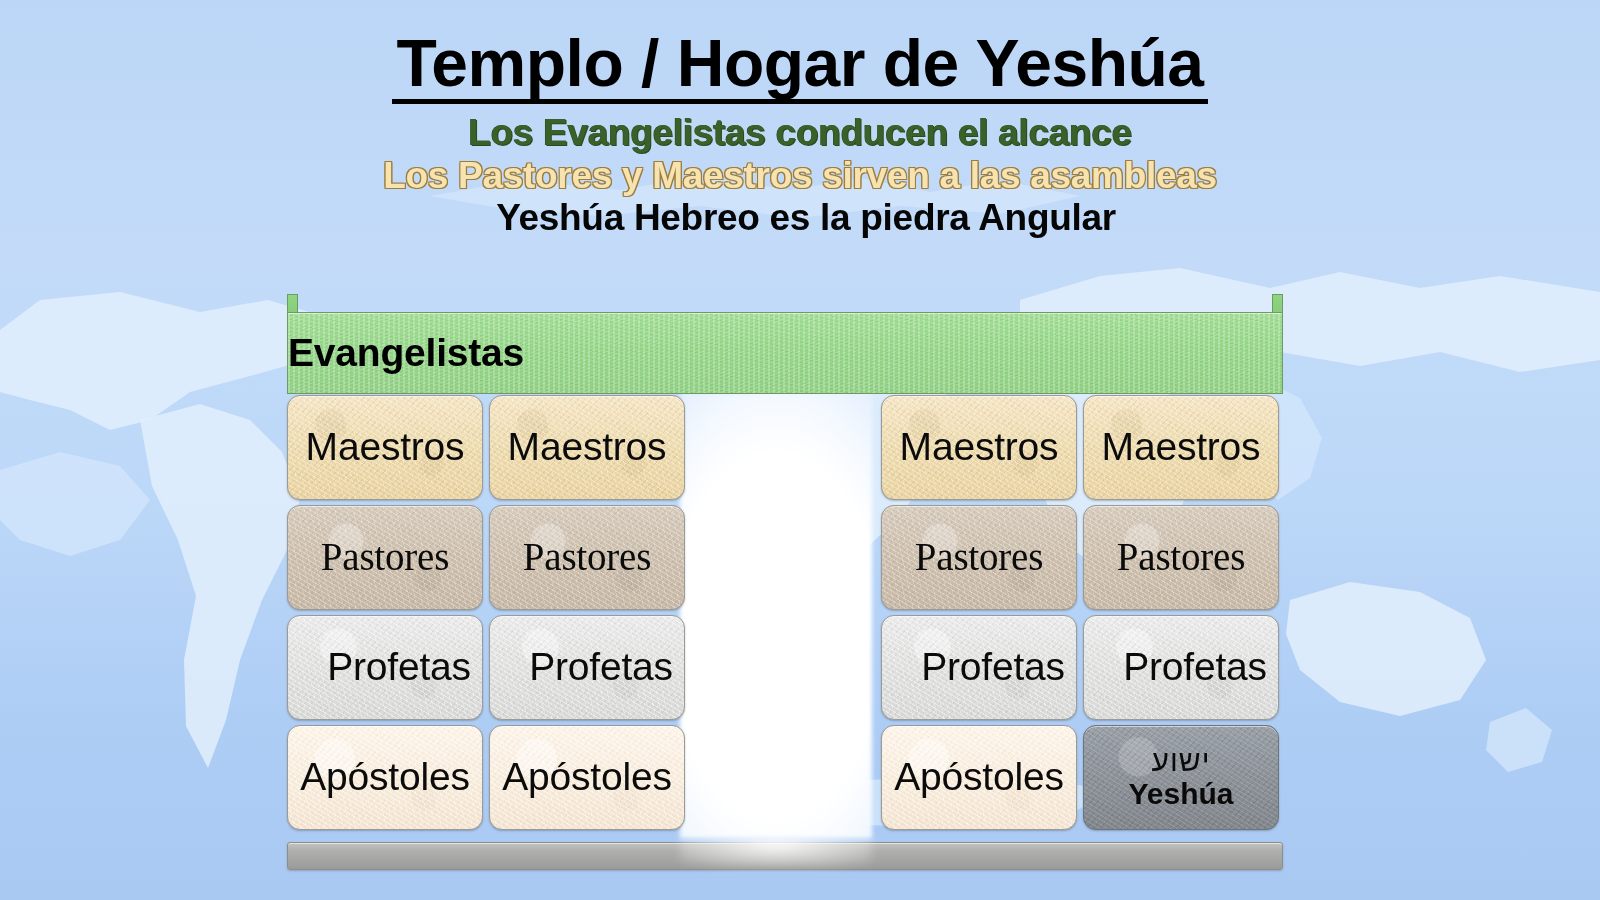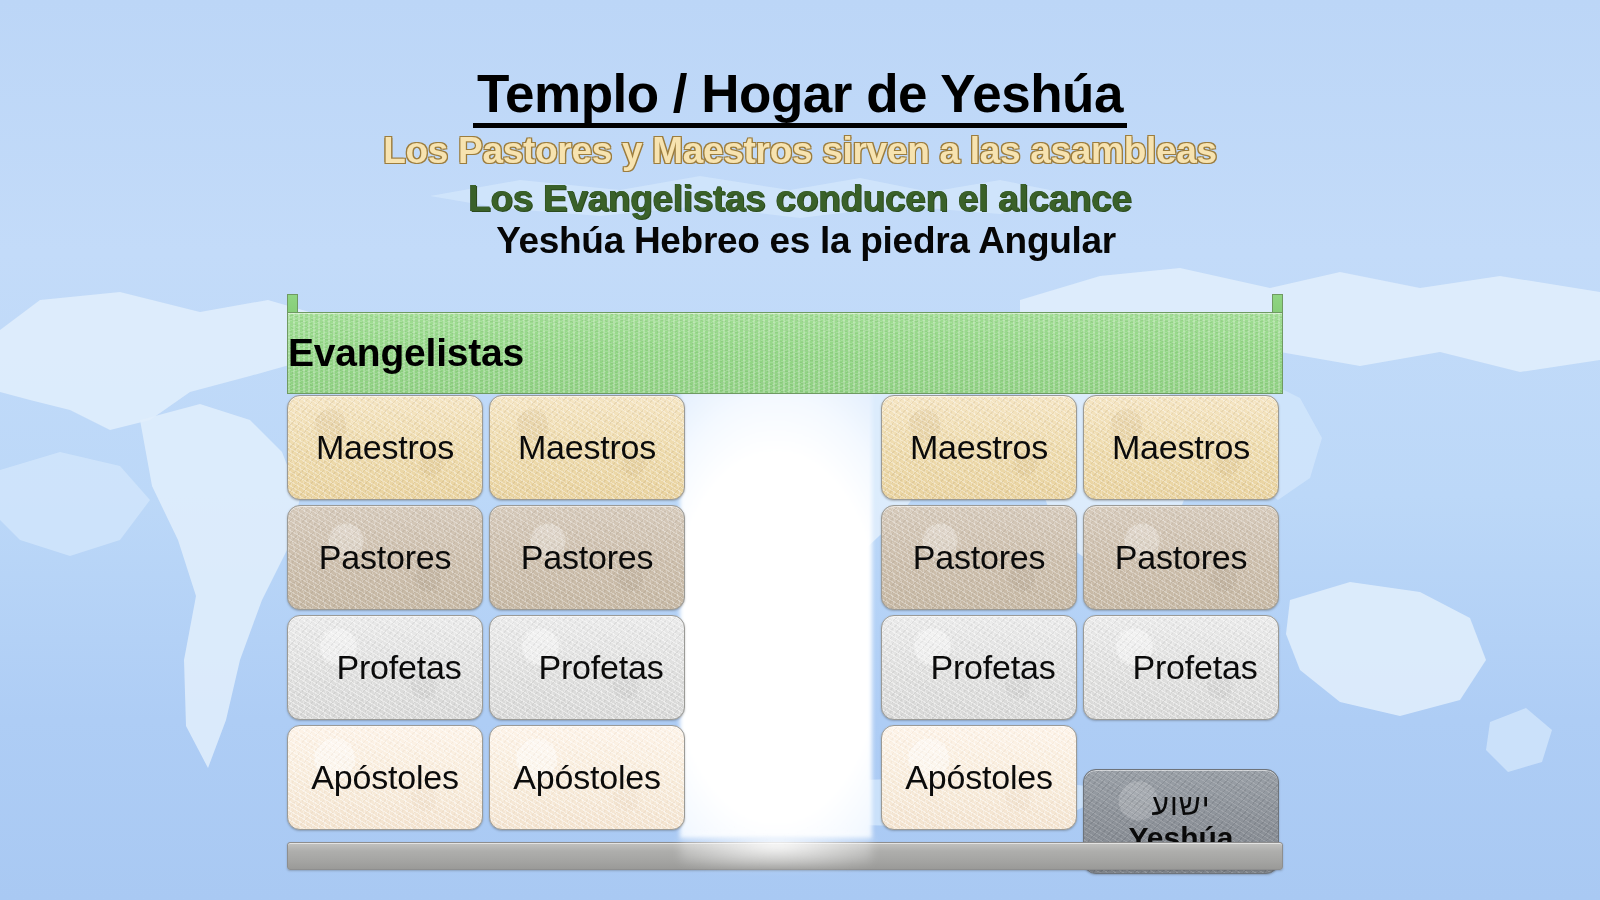--- a/index.html
+++ b/index.html
@@ -29,29 +29,28 @@
   
   .headings {
     position: absolute;
     left: 0;
     top: 30px;
     width: 1600px;
     text-align: center;
     z-index: 5;
   }
   .title-main {
-    font-size: 53px;
+    font-size: 66px;
     font-weight: bold;
     color: #000000;
     letter-spacing: -0.5px;
     line-height: 1.02;
     display: inline-block;
     border-bottom: 5px solid #000;
     padding: 0 4px 2px 4px;
-    margin-top: 37px;
   }
   .sub {
     line-height: 1.06;
     font-weight: bold;
     letter-spacing: -0.3px;
   }
   .sub-1 {
     font-size: 37px;
     color: #3a6129;
     margin-top: 9px;
@@ -166,21 +165,21 @@
     height: 105px;
     border-radius: 13px;
     border: 1px solid #9a9a96;
     display: flex;
     align-items: center;
     justify-content: center;
     box-shadow: 0 1px 2px rgba(60,60,60,.32), inset 0 1px 0 rgba(255,255,255,.55);
     overflow: hidden;
   }
   .brick-label {
-    font-size: 34px;
+    font-size: 39px;
     color: #0b0b0b;
     letter-spacing: -0.2px;
     text-align: left;
     line-height: 1.08;
     position: relative;
     z-index: 2;
   }
 
   
   .tex {
@@ -200,20 +199,21 @@
     background-image:
       repeating-linear-gradient(31deg,  rgba(255,255,255,.34) 0 1px, rgba(0,0,0,0) 1px 4px),
       repeating-linear-gradient(-47deg, rgba(120,92,46,.09) 0 1px, rgba(0,0,0,0) 1px 5px),
       repeating-linear-gradient(78deg,  rgba(255,255,255,.22) 0 1px, rgba(0,0,0,0) 1px 6px),
       radial-gradient(circle at 22% 28%, rgba(150,115,60,.09) 0 9%, rgba(0,0,0,0) 10%),
       radial-gradient(circle at 74% 66%, rgba(150,115,60,.08) 0 7%, rgba(0,0,0,0) 8%),
       linear-gradient(180deg, #f5e5c3 0%, #eedbad 52%, #e9d3a0 100%);
   }
   .b-pastores {
     background-color: #cdc0ae;
+    font-family: Liberation Serif, serif;
   }
   .b-pastores.tex {
     background-image:
       repeating-linear-gradient(31deg,  rgba(255,255,255,.3) 0 1px, rgba(0,0,0,0) 1px 4px),
       repeating-linear-gradient(-47deg, rgba(110,96,78,.1) 0 1px, rgba(0,0,0,0) 1px 5px),
       repeating-linear-gradient(78deg,  rgba(255,255,255,.2) 0 1px, rgba(0,0,0,0) 1px 6px),
       radial-gradient(circle at 30% 34%, rgba(255,255,255,.28) 0 11%, rgba(255,255,255,0) 12%),
       radial-gradient(circle at 72% 70%, rgba(110,96,78,.08) 0 8%, rgba(0,0,0,0) 9%),
       linear-gradient(180deg, #d6cabb 0%, #cdbfad 50%, #c6b8a4 100%);
   }
@@ -238,21 +238,20 @@
       repeating-linear-gradient(31deg,  rgba(255,255,255,.5) 0 1px, rgba(0,0,0,0) 1px 4px),
       repeating-linear-gradient(-47deg, rgba(190,160,130,.09) 0 1px, rgba(0,0,0,0) 1px 5px),
       repeating-linear-gradient(78deg,  rgba(255,255,255,.3) 0 1px, rgba(0,0,0,0) 1px 6px),
       radial-gradient(circle at 24% 32%, rgba(255,255,255,.45) 0 12%, rgba(255,255,255,0) 13%),
       radial-gradient(circle at 70% 70%, rgba(200,170,140,.08) 0 8%, rgba(0,0,0,0) 9%),
       linear-gradient(180deg, #fdf3e8 0%, #f8ecdb 52%, #f3e3cf 100%);
   }
   .b-cornerstone {
     background-color: #8d9299;
     border-color: #6e747b;
-    margin-top: 44px;
   }
   .b-cornerstone.tex {
     background-image:
       repeating-linear-gradient(31deg,  rgba(255,255,255,.14) 0 1px, rgba(0,0,0,0) 1px 4px),
       repeating-linear-gradient(-47deg, rgba(40,45,52,.12) 0 1px, rgba(0,0,0,0) 1px 5px),
       radial-gradient(circle at 28% 30%, rgba(255,255,255,.18) 0 12%, rgba(255,255,255,0) 13%),
       linear-gradient(180deg, #9aa0a7 0%, #8d9299 52%, #82878e 100%);
   }
   .cornerstone-inner {
     position: relative;
@@ -319,22 +318,22 @@
         <path class="map-shape-2" d="M1490 722 L1526 708 L1552 730 L1542 762 L1508 772 L1486 750 Z"></path>
         <path class="map-shape" d="M760 330 L830 316 L900 330 L940 366 L952 420 L930 476 L896 520 L858 556 L826 600 L800 650 L778 700 L762 660 L766 600 L782 548 L770 490 L752 430 L748 376 Z"></path>
         <path class="map-shape-2" d="M600 792 L720 776 L860 780 L1000 776 L1120 790 L1060 818 L900 826 L740 822 L620 814 Z"></path>
         <path class="map-shape-2" d="M430 196 L520 180 L620 190 L700 176 L790 190 L860 178 L930 192 L1000 180 L1080 196 L1000 214 L900 206 L800 218 L700 206 L600 216 L500 208 Z"></path>
       </g>
     </svg>
   </div>
 
   <div class="headings">
     <div class="title-main">Templo / Hogar de Yeshúa</div>
+    <div class="sub sub-1">Los Evangelistas conducen el alcance</div>
     <div class="sub sub-2">Los Pastores y Maestros sirven a las asambleas</div>
-    <div class="sub sub-1">Los Evangelistas conducen el alcance</div>
     <div class="sub sub-4">Yeshúa Hebreo es la piedra Angular</div>
   </div>
 
   <div id="temple">
 
     <div class="doorway"></div>
 
     <div class="banner">
       <div class="banner-tab left"></div>
       <div class="banner-tab right"></div>

